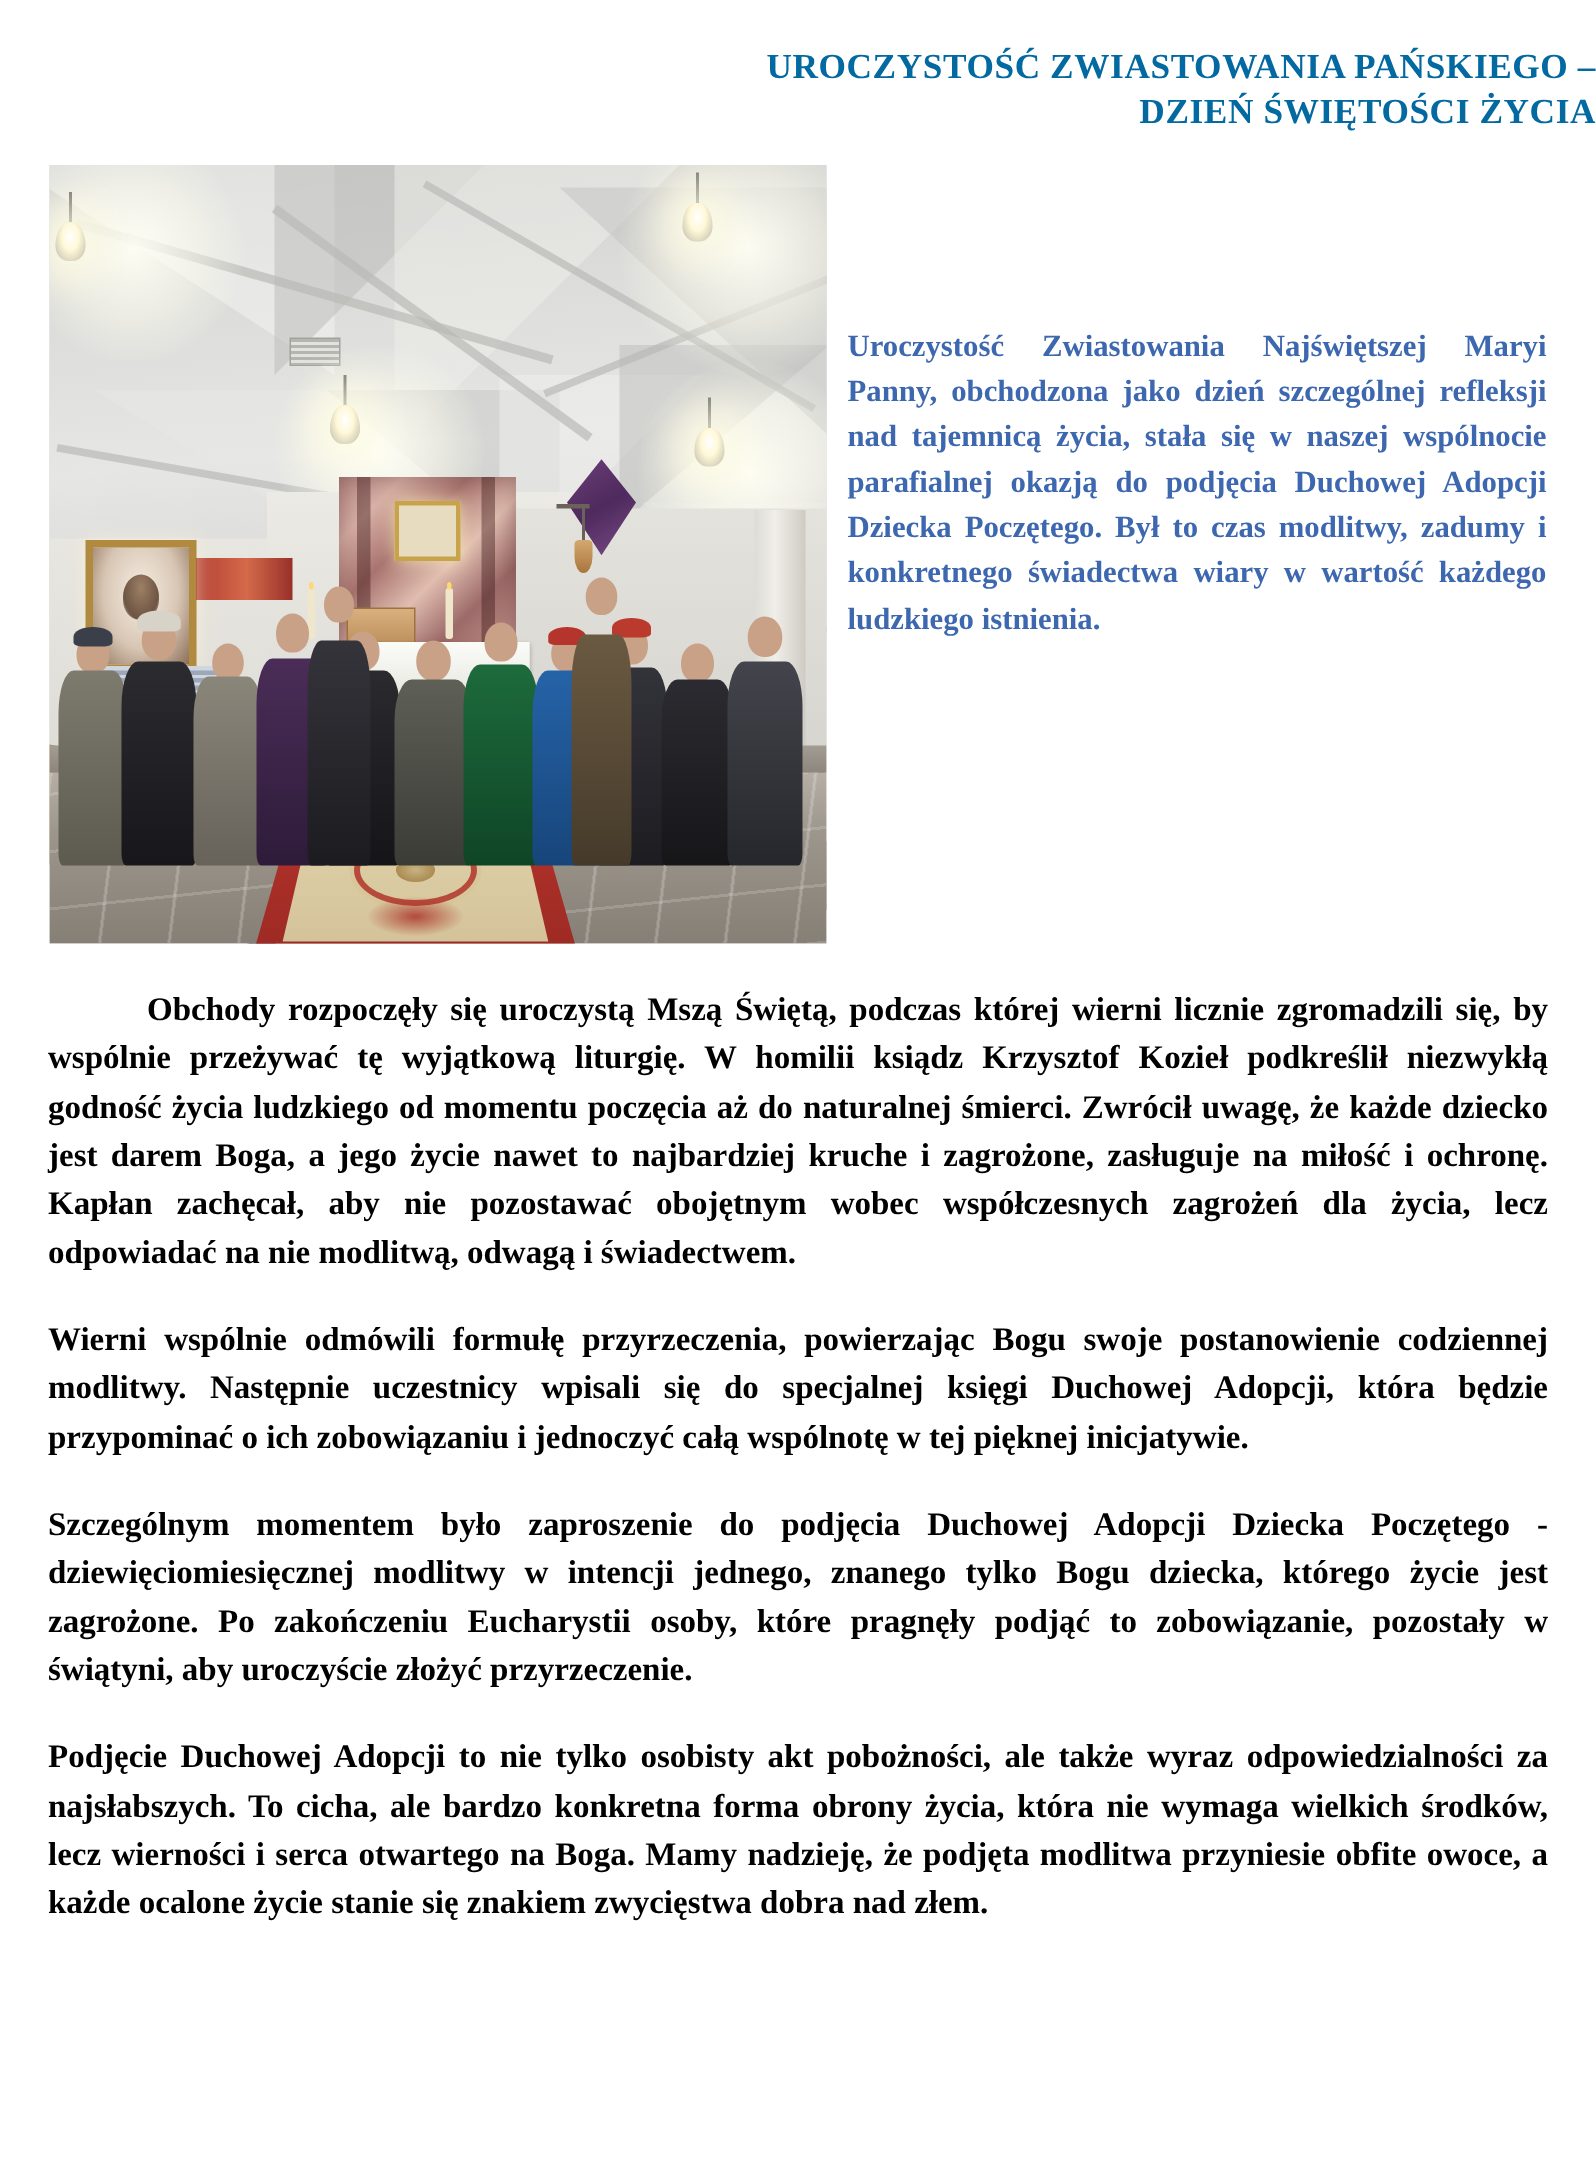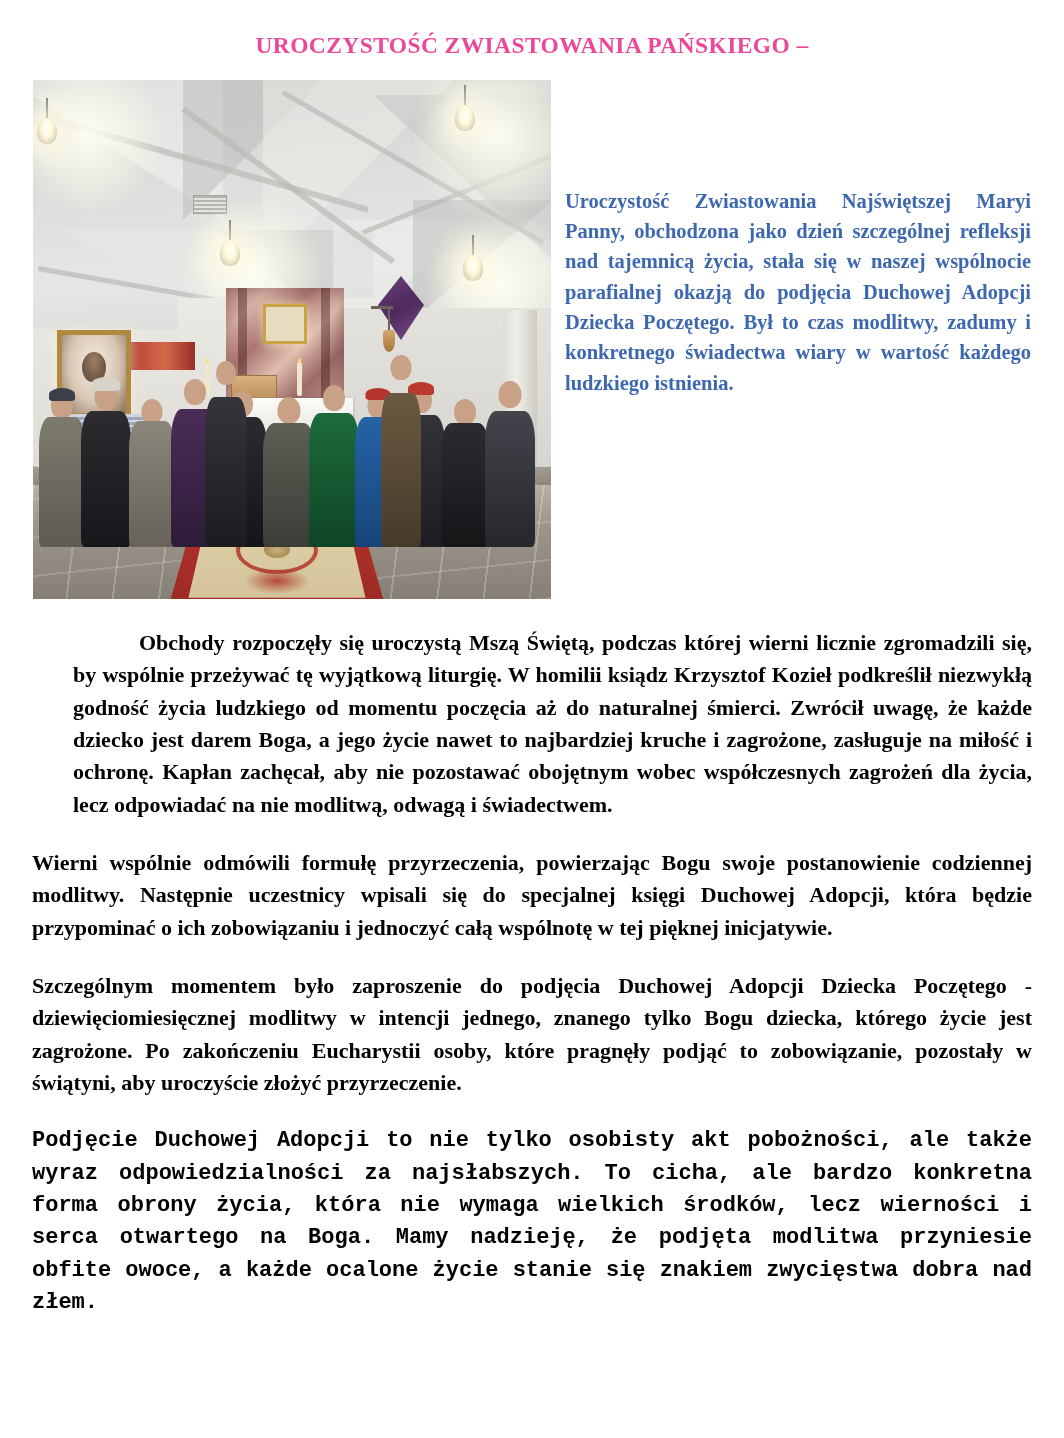--- a/index.html
+++ b/index.html
@@ -29,23 +29,24 @@
   .title-block {
     text-align: center;
     padding-top: 30px;
     line-height: 1.28;
   }
   .title-line {
     font-family: "Liberation Serif", "DejaVu Serif", serif;
     font-weight: bold;
     font-size: 23.5px;
     letter-spacing: 0.4px;
-    color: #ec4899;
+    color: #0369a1;
     display: block;
     white-space: nowrap;
+    text-align: right;
   }
 
   
   .top-section {
     position: relative;
     margin-top: 20px;
     height: 525px;
   }
 
   .photo-frame {
@@ -363,30 +364,31 @@
     font-family: "Liberation Serif", "DejaVu Serif", serif;
     font-weight: bold;
     font-size: 22px;
     line-height: 1.47;
     text-align: justify;
     text-justify: inter-word;
     margin: 0 0 26px 0;
     color: #000;
     font-stretch: semi-condensed;
   }
-  .para.first { text-indent: 66px; margin-left: 41px; }
-  .para:last-child { margin-bottom: 0; font-family: Liberation Mono, monospace; }
+  .para.first { text-indent: 66px; }
+  .para:last-child { margin-bottom: 0; }
 </style>
 </head>
 <body>
 
 <div class="page">
 
   <div class="title-block">
     <span class="title-line">UROCZYSTOŚĆ ZWIASTOWANIA PAŃSKIEGO –</span>
+    <span class="title-line">DZIEŃ ŚWIĘTOŚCI ŻYCIA</span>
   </div>
 
   <div class="top-section">
 
     <div class="photo-frame">
       <div class="photo">
 
         <div class="ceil-base"></div>
         <div class="vault v1"></div>
         <div class="vault v2"></div>

